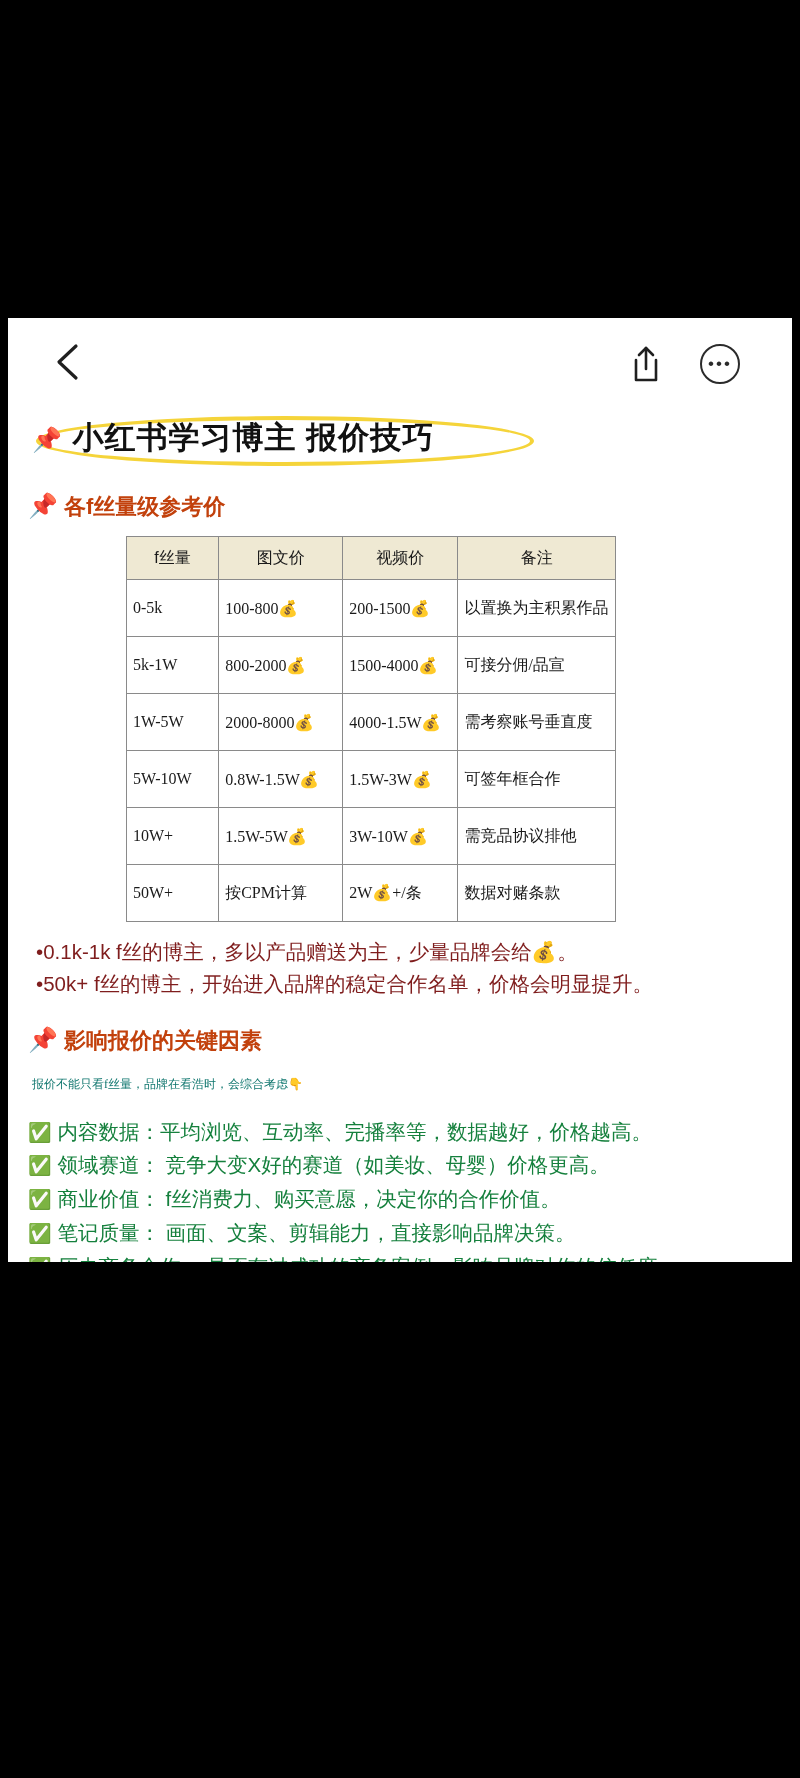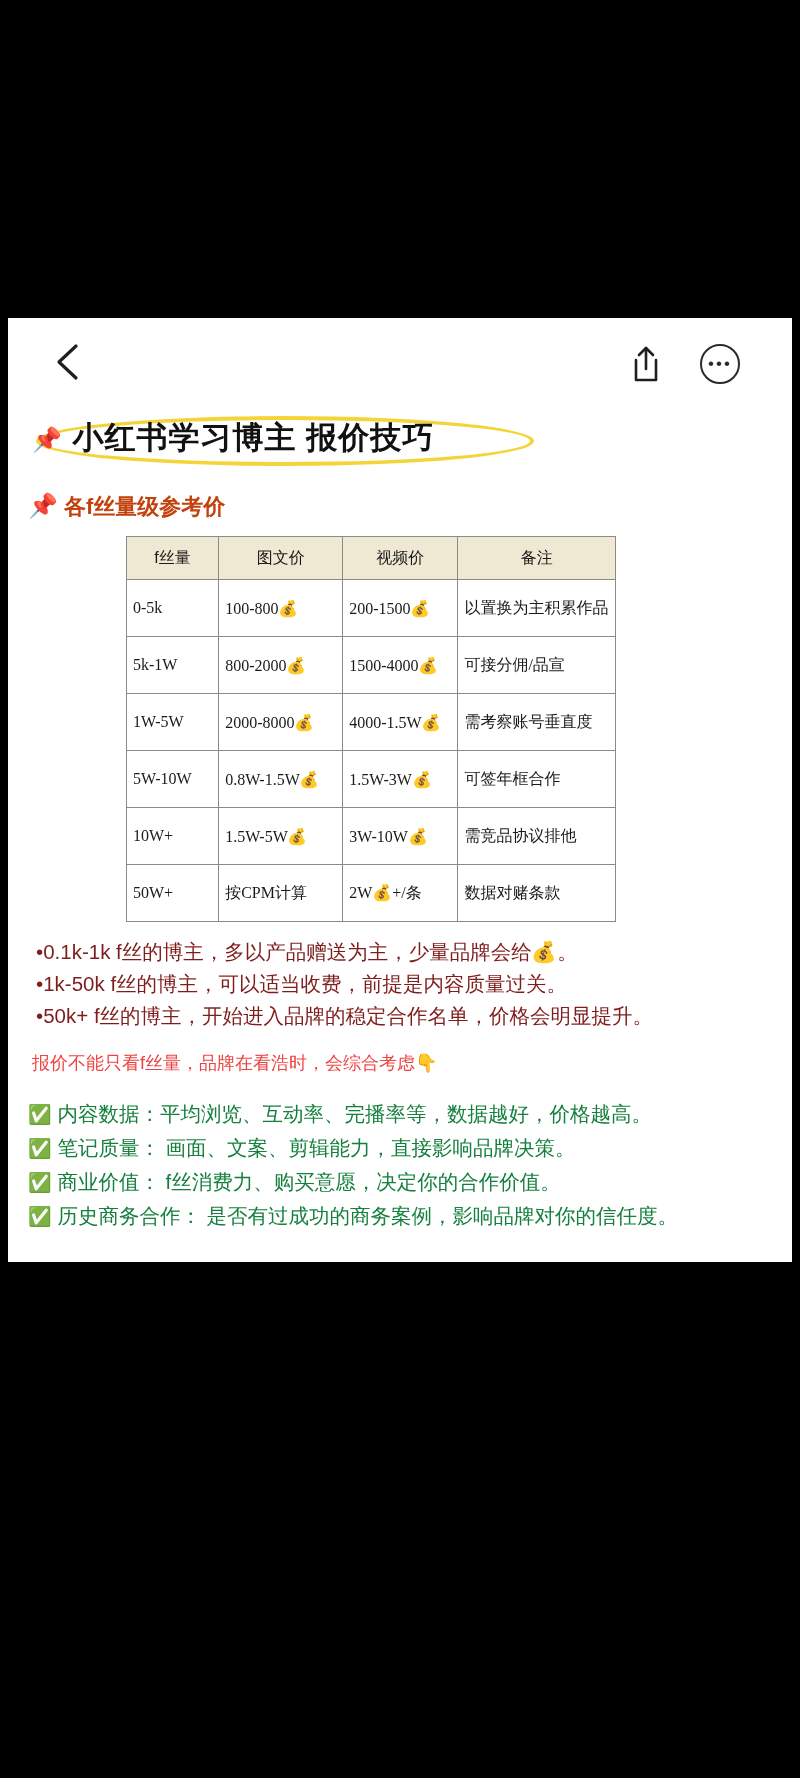--- a/index.html
+++ b/index.html
@@ -146,22 +146,23 @@
   }
   .bullets .line {
     font-size: 20.5px;
     color: #7f1d1d;
     line-height: 1.55;
     white-space: nowrap;
   }
   
   .para {
     margin: 20px 0 0 24px;
-    font-size: 18px;
-    color: #ef4444;
+    font-size: 12px;
+    color: #0f766e;
+    font-family: Liberation Serif, serif;
   }
   
   .checklist {
     margin: 22px 0 0 20px;
   }
   .check-line {
     font-size: 20.5px;
     color: #15803d;
     line-height: 1.62;
     white-space: nowrap;
@@ -251,39 +252,46 @@
           <td class="c0">50W+</td>
           <td class="c1">按CPM计算</td>
           <td class="c2">2W💰+/条</td>
           <td class="c3">数据对赌条款</td>
         </tr>
       </tbody>
     </table>
 
     <div class="bullets">
       <div class="line">•0.1k-1k f丝的博主，多以产品赠送为主，少量品牌会给💰。</div>
-      <div class="line">•1k-50k f丝的博主，可以适当收费，前提是内容质量过关。</div>
       <div class="line">•50k+ f丝的博主，开始进入品牌的稳定合作名单，价格会明显提升。</div>
     </div>
 
+    <div class="section-head second">
+      <span class="pin">📌</span>
+      <span>影响报价的关键因素</span>
+    </div>
 
     <div class="para">报价不能只看f丝量，品牌在看浩时，会综合考虑👇</div>
 
     <div class="checklist">
       <div class="check-line">
         <span class="ck">✅</span>
         <span>内容数据：平均浏览、互动率、完播率等，数据越好，价格越高。</span>
       </div>
       <div class="check-line">
         <span class="ck">✅</span>
+        <span>领域赛道： 竞争大变X好的赛道（如美妆、母婴）价格更高。</span>
+      </div>
+      <div class="check-line">
+        <span class="ck">✅</span>
+        <span>商业价值： f丝消费力、购买意愿，决定你的合作价值。</span>
+      </div>
+      <div class="check-line">
+        <span class="ck">✅</span>
         <span>笔记质量： 画面、文案、剪辑能力，直接影响品牌决策。</span>
-      </div>
-      <div class="check-line">
-        <span class="ck">✅</span>
-        <span>商业价值： f丝消费力、购买意愿，决定你的合作价值。</span>
       </div>
       <div class="check-line">
         <span class="ck">✅</span>
         <span>历史商务合作： 是否有过成功的商务案例，影响品牌对你的信任度。</span>
       </div>
     </div>
 
   </div>
 </div>
 

